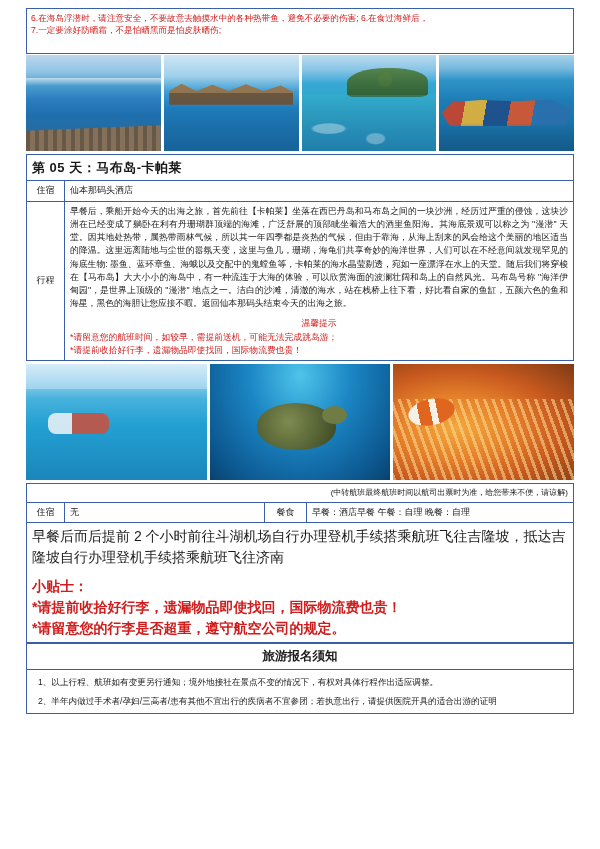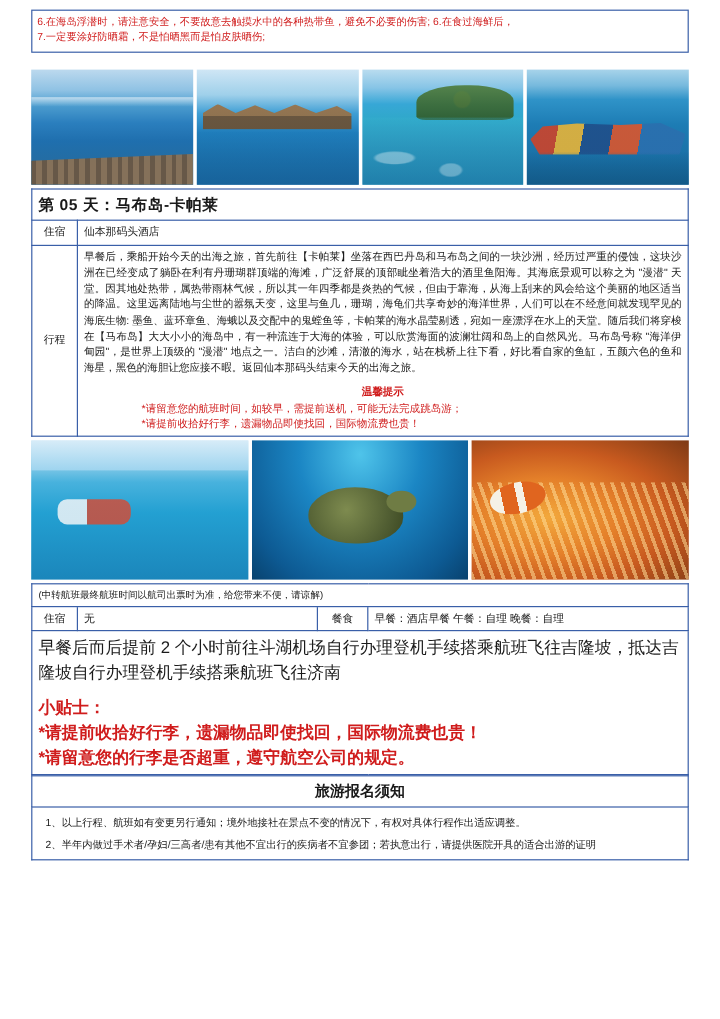--- a/index.html
+++ b/index.html
@@ -14,25 +14,25 @@
     overflow: hidden;
   }
   .page {
     width: 600px;
     height: 849px;
     padding: 8px 26px 6px 26px;
     position: relative;
   }
   .top-note {
     border: 1px solid #3a5fa8;
-    padding: 3px 4px 6px 4px;
+    padding: 3px 4px 16px 4px;
     line-height: 1.45;
     font-size: 8.6px;
     color: #d01c1c;
-    margin-bottom: 14px;
+    margin-bottom: 1px;
   }
   .top-note div { white-space: nowrap; overflow: hidden; }
   .photo-row {
     display: flex;
     gap: 3px;
     margin-bottom: 3px;
   }
   .photo { height: 96px; flex: 1; position: relative; overflow: hidden; }
   .photo-row.tall .photo { height: 116px; }
 
@@ -156,23 +156,23 @@
   }
 
   
   table.doc { width: 100%; border-collapse: collapse; table-layout: fixed; }
   table.doc td { border: 1px solid #3a5fa8; padding: 3px 5px; vertical-align: middle; line-height: 1.5; }
   .day-title { font-weight: bold; font-size: 13px; padding: 4px 6px; letter-spacing: .5px; }
   .lbl { width: 38px; text-align: center; font-size: 9px; }
   .meals { display: flex; }
   .meals span { flex: 1; }
   .itin { font-size: 8.8px; line-height: 1.62; text-align: justify; padding: 6px 8px; }
-  .tips-title { color: #d01c1c; font-weight: bold; text-align: center; margin-top: 7px; }
-  .tips-line { color: #d01c1c; margin-left: 48px; }
-  .note-small { font-size: 8px; text-align: left; padding: 2px 4px; }
+  .tips-title { color: #d01c1c; font-weight: normal; text-align: center; margin-top: 7px; }
+  .tips-line { color: #d01c1c; }
+  .note-small { font-size: 8px; text-align: right; padding: 2px 4px; }
   .d6-body { font-size: 14px; line-height: 1.7; padding: 5px 6px; }
   .xiaotip { color: #d01c1c; font-weight: bold; margin-top: 8px; }
   .xiaotip-line { color: #d01c1c; font-weight: bold; }
   .notice-head { text-align: center; font-weight: bold; font-size: 12.5px; padding: 4px; }
   .notice-li { font-size: 8.6px; line-height: 1.7; padding: 2px 6px; }
   .bold { font-weight: normal; margin-left: 24px; }
   .meal-row td { padding: 3px 5px; }
   .spacer { height: 3px; }
 </style>
 </head>

